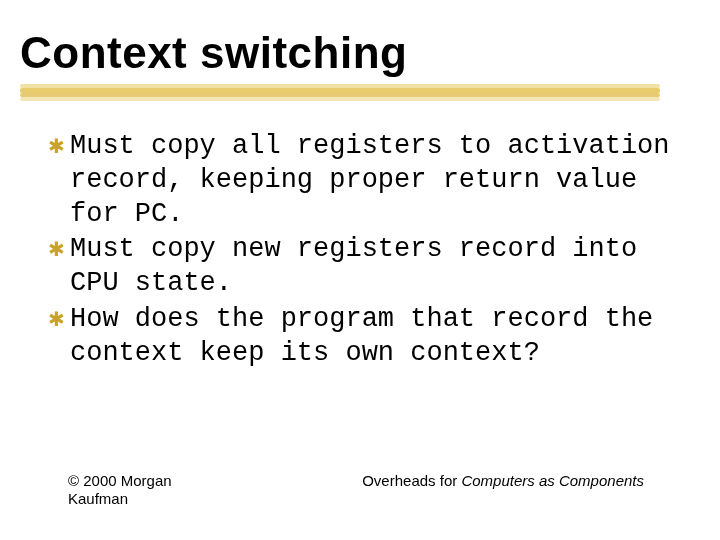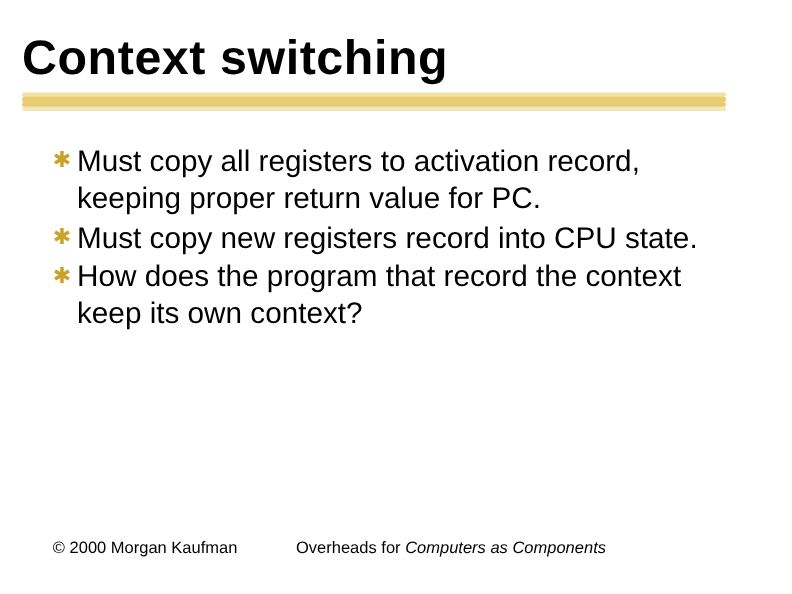--- a/index.html
+++ b/index.html
@@ -54,43 +54,44 @@
     justify-content: flex-start;
     color: #c9a227;
     font-size: 20px;
     line-height: 30px;
     padding-top: 2px;
   }
   .bullet-text {
     font-size: 27px;
     line-height: 1.25;
     color: #000;
+    font-family: Liberation Mono, monospace;
   }
   .footer {
     position: absolute;
     bottom: 32px;
     left: 0;
     width: 100%;
     display: flex;
     align-items: flex-start;
   }
   .copyright {
     font-size: 15px;
     color: #000;
-    padding-left: 48px;
+    padding-left: 68px;
     width: 220px;
     line-height: 1.2;
   }
   .footer-center {
     flex: 1;
-    text-align: center;
+    text-align: right;
     font-size: 15px;
     color: #000;
     line-height: 1.2;
-    padding-right: 120px;
+    padding-right: 76px;
   }
   .footer-center .italic { font-style: italic; }
 </style>
 </head>
 <body>
 
 <div class="title-area">
   <div class="title">Context switching</div>
   <div class="underline">
     <div class="stroke s1"></div>

